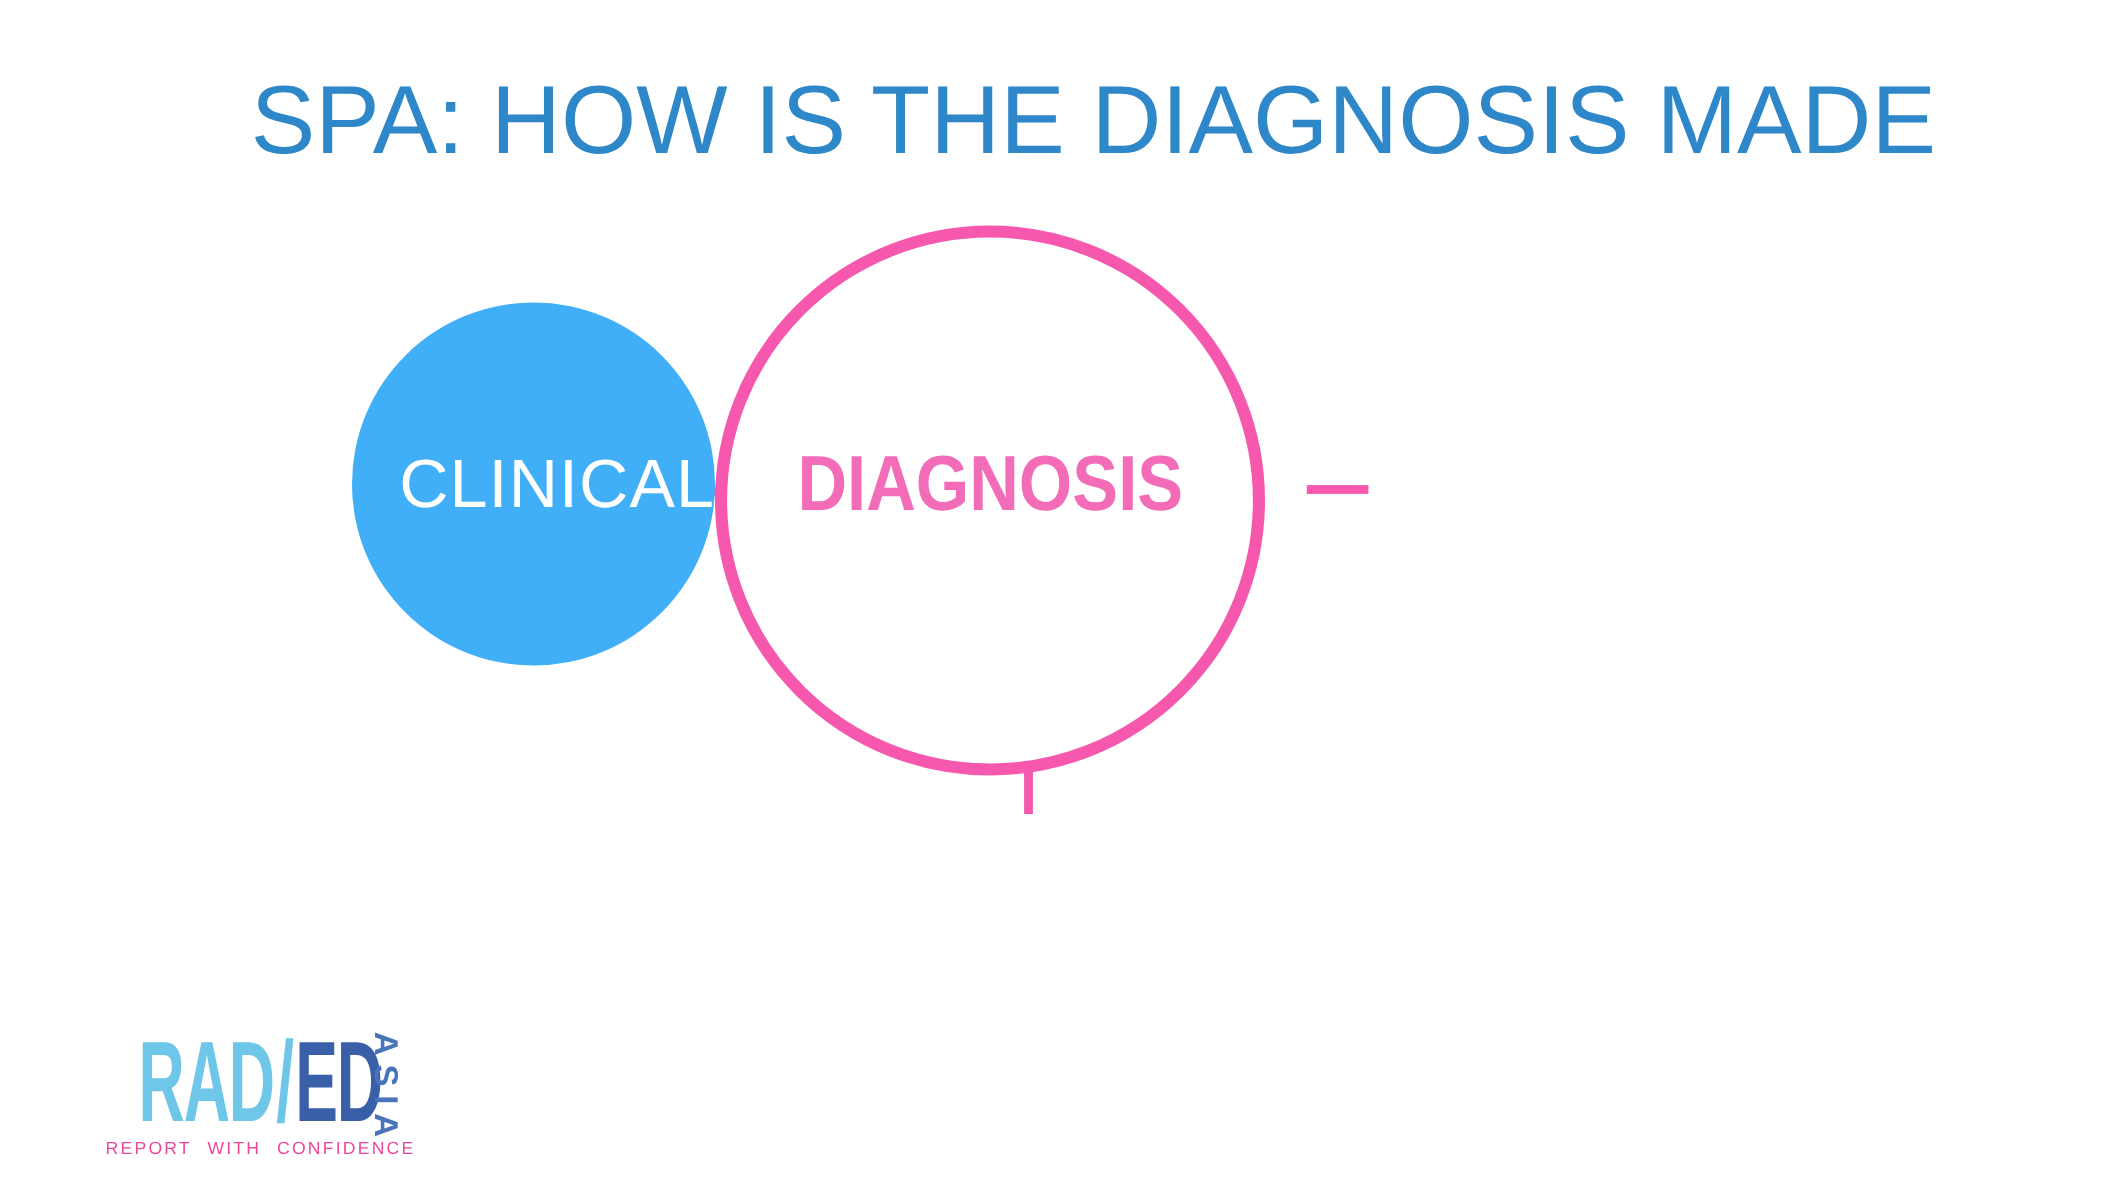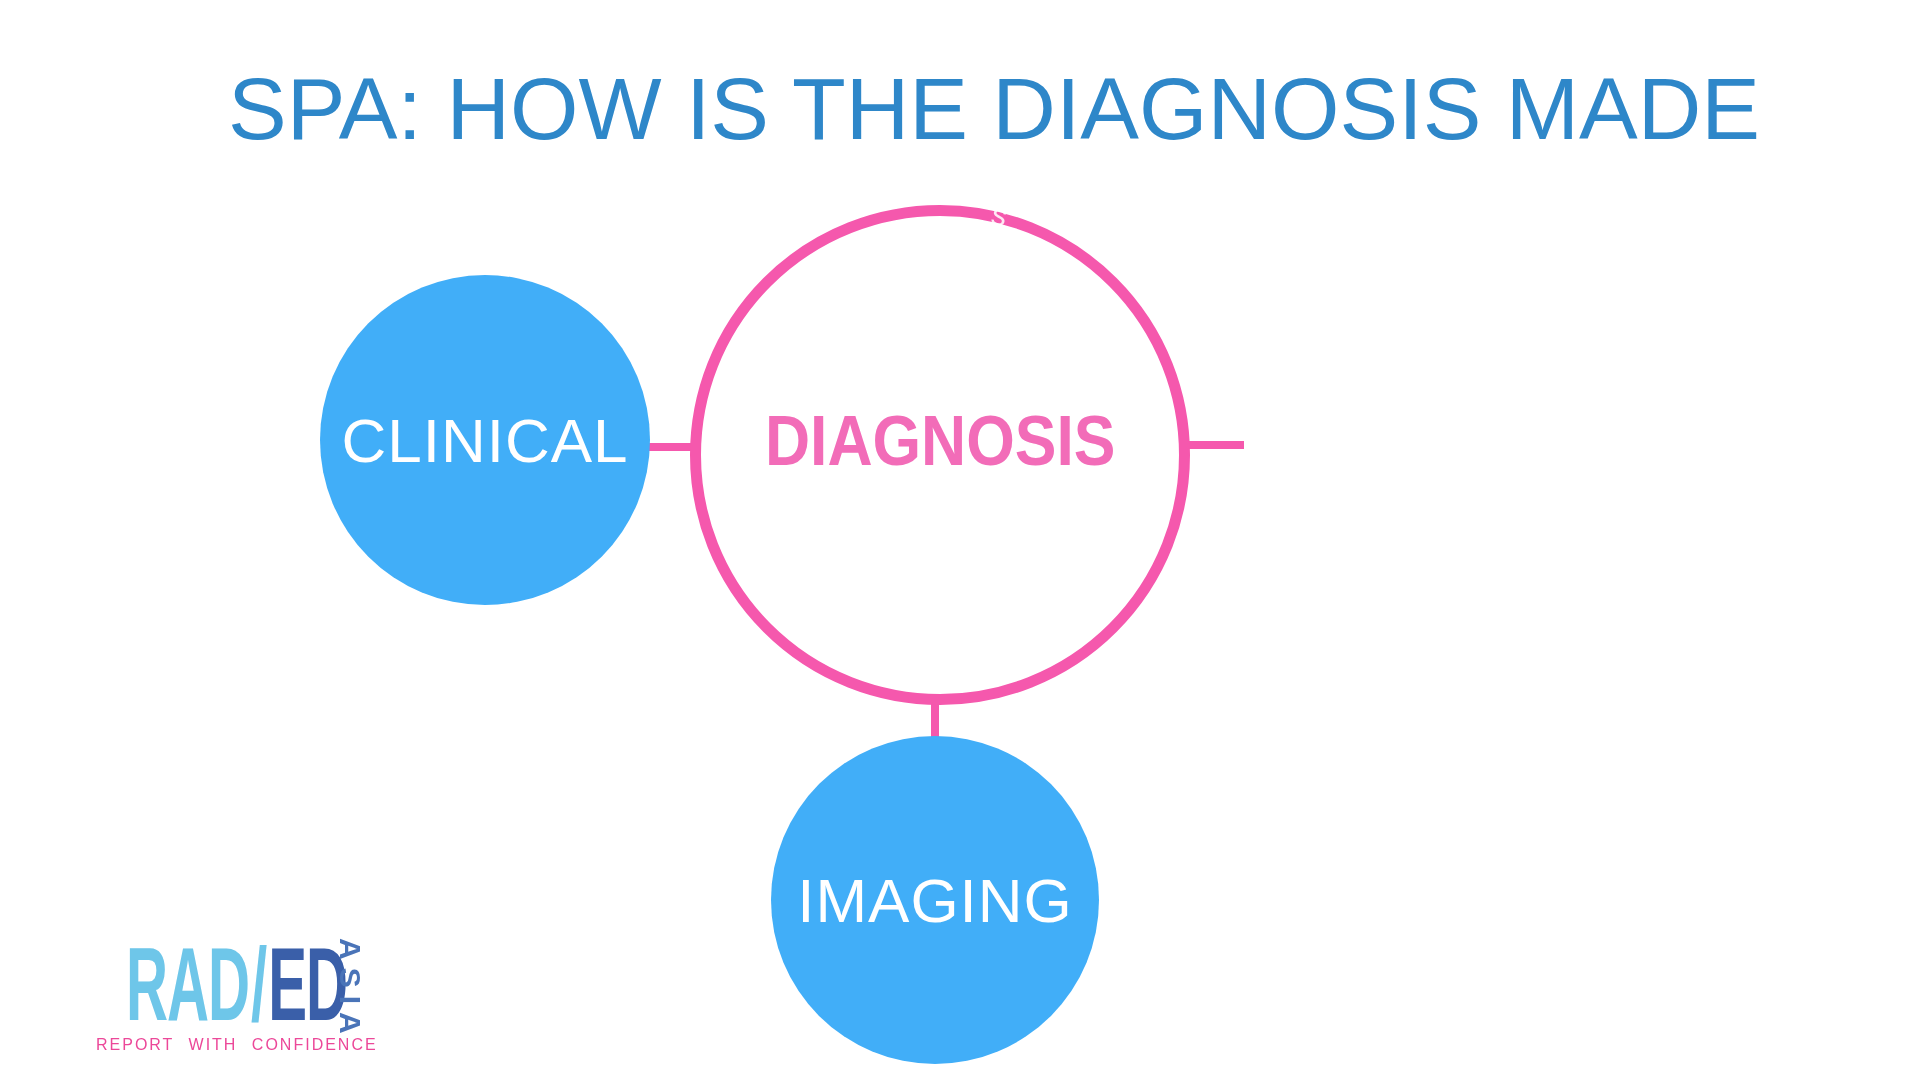--- a/index.html
+++ b/index.html
@@ -27,37 +27,37 @@
     white-space: nowrap;
   }
 
   
   .node {
     position: absolute;
     border-radius: 50%;
     background: #41aef8;
     display: flex;
     align-items: center;
-    justify-content: center;
+    justify-content: flex-end;
   }
   .node-label {
     color: #ffffff;
     font-size: 62px;
     font-weight: 400;
     letter-spacing: 1px;
     white-space: nowrap;
   }
   .node-clinical { left: 320px; top: 275px; width: 330px; height: 330px; }
   .node-lab      { left: 1242px; top: 289px; width: 332px; height: 332px; }
   .node-imaging  { left: 771px; top: 736px; width: 328px; height: 328px; }
 
   
   .diagnosis-ring {
     position: absolute;
-    left: 690px;
+    left: 650px;
     top: 205px;
     width: 500px;
     height: 500px;
     box-sizing: border-box;
     border: 11px solid #f558ad;
     border-radius: 50%;
     background: #ffffff;
     display: flex;
     align-items: center;
     justify-content: center;
@@ -149,23 +149,20 @@
   <div class="node node-clinical">
     <span class="node-label">CLINICAL</span>
   </div>
 
   <div class="diagnosis-ring">
     <span class="diagnosis-label">DIAGNOSIS</span>
   </div>
   <span class="stray-mark">s</span>
 
 
-  <div class="node node-imaging">
-    <span class="node-label">IMAGING</span>
-  </div>
 
   <div class="logo">
     <div class="logo-mark">
       
       
       
     </div>
     <div class="wordmark">
       <span class="wm-rad">RAD</span>
       <span class="wm-slash">/</span>

